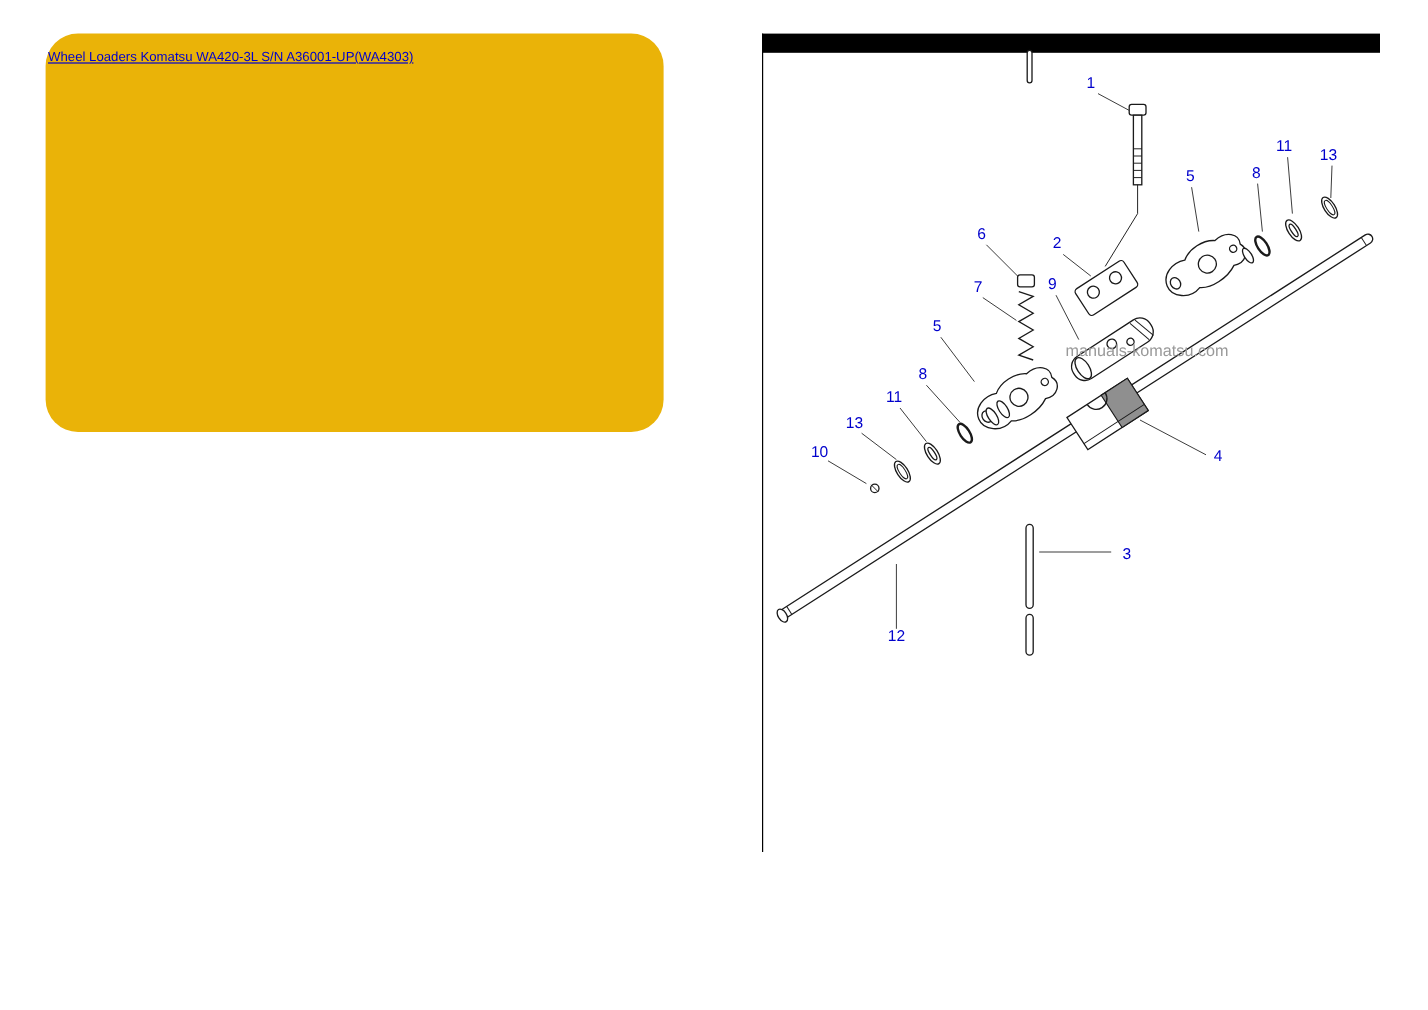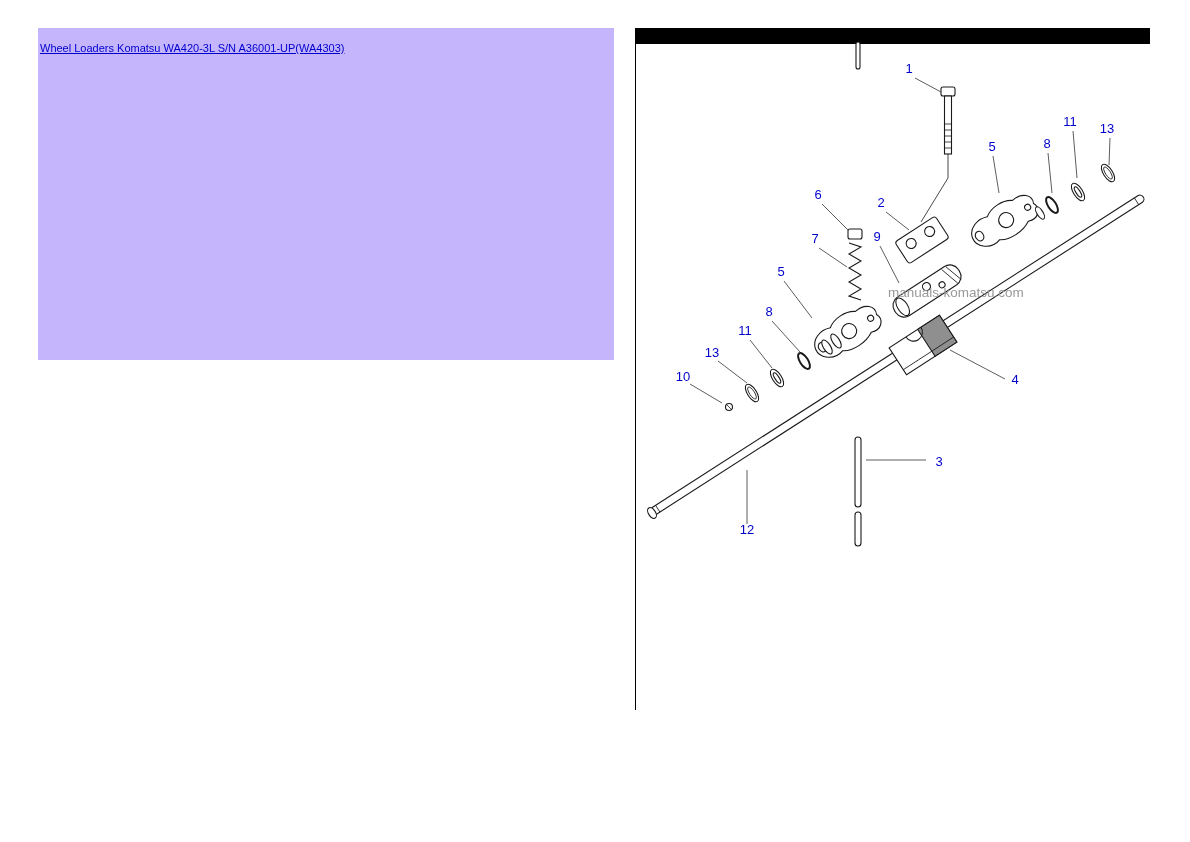--- a/index.html
+++ b/index.html
@@ -1,21 +1,21 @@
 <!DOCTYPE html>
 <html style="--callout-color: #0000cc; --link-color: #0000cc; --watermark-color: #999999;"><head>
 <meta charset="utf-8">
 <style>
   html,body{margin:0;padding:0;background:#ffffff;}
   body{width:1190px;height:842px;position:relative;overflow:hidden;
        font-family:"Liberation Sans", sans-serif;}
 
   
-  .black-box{position:absolute;left:38px;top:28px;width:576px;height:332px;
-             background:#c4b5fd;}
+  .black-box{position:absolute;left:38px;top:28px;width:515px;height:332px;
+             background:#eab308;border-radius:27px;}
   .breadcrumb-link{position:absolute;left:2px;top:14px;
                    font-size:11px;line-height:12px;
                    color:var(--link-color,#0000cc);
                    text-decoration:underline;white-space:nowrap;cursor:pointer;}
 
   
   .panel-topbar{position:absolute;left:635px;top:28px;width:515px;height:16px;
                 background:#000000;}
   .panel-leftborder{position:absolute;left:635px;top:28px;width:1px;height:682px;
                     background:#000000;}

